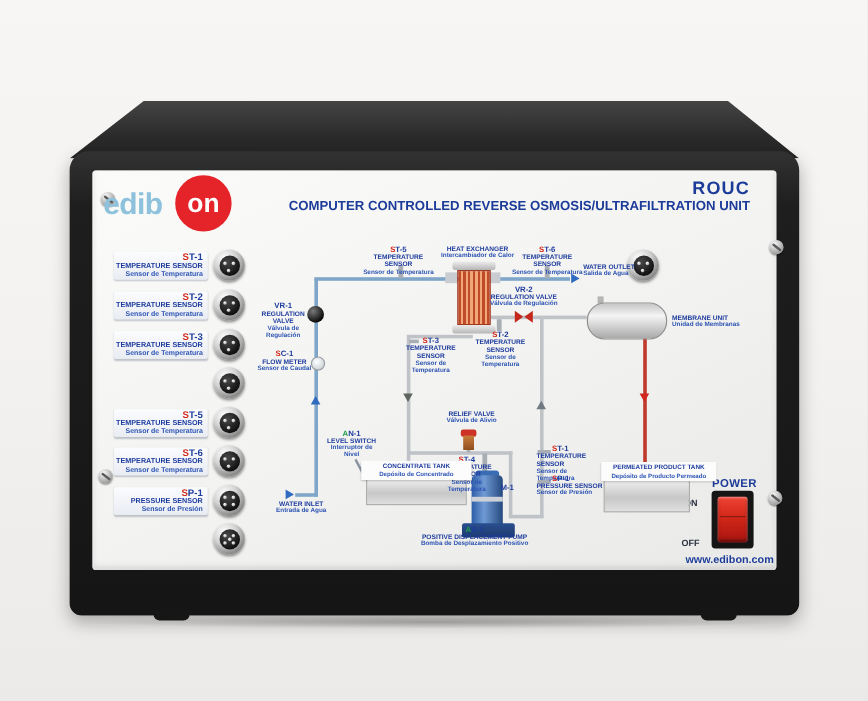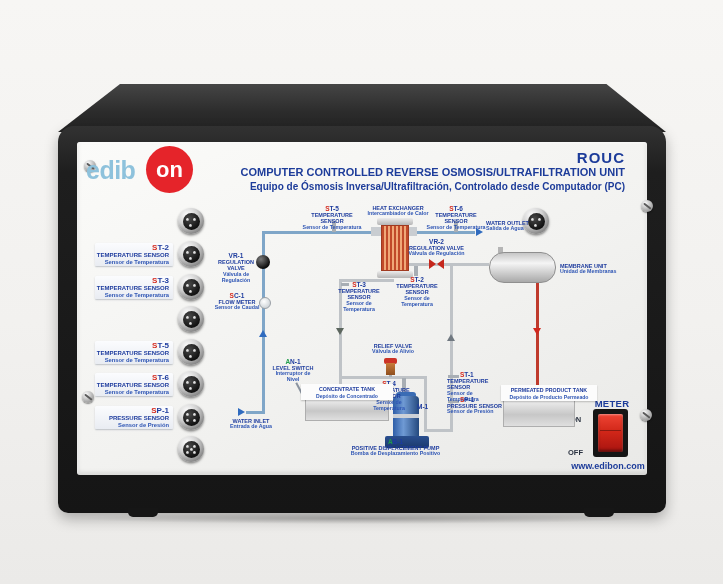--- a/index.html
+++ b/index.html
@@ -86,22 +86,26 @@
   <div class="screw" style="left:82px;top:391px;"></div>
   <div class="screw" style="left:640px;top:409px;"></div>
 
   <div class="logo-text">edib</div>
   <div class="logo-circle">
       <span>on</span>
     </div>
 
   <div class="ttl" style="top:149px;font-size:15px;letter-spacing:1px;">ROUC</div>
   <div class="ttl" style="top:166px;font-size:11px;">COMPUTER CONTROLLED REVERSE OSMOSIS/ULTRAFILTRATION UNIT</div>
-  <div class="ttl" style="top:181px;font-size:10px;">Equipo de Ósmosis Inversa/Ultrafiltración, Controlado desde Computador (PC)</div>
-
+
+  <div class="plate" style="top:210px;">
+    <div class="p-code"><span class="pfx-r">S</span><span>T-1</span></div>
+    <div class="p-name">TEMPERATURE SENSOR</div>
+    <div class="p-es">Sensor de Temperatura</div>
+  </div>
   <div class="conn" style="left:178px;top:208px;">
       <div class="conn-core">
         <div class="pin" style="left:3px;top:5px;"></div>
         <div class="pin" style="left:10px;top:5px;"></div>
         <div class="pin" style="left:6.5px;top:11px;"></div>
       </div>
     </div>
 
   <div class="plate" style="top:243px;">
     <div class="p-code"><span class="pfx-r">S</span><span>T-2</span></div>
@@ -327,21 +331,21 @@
   </div>
   <div class="tankbox" style="left:501px;top:385px;width:96px;height:16px;">
     <div class="l2">PERMEATED PRODUCT TANK</div>
     <div class="l3">Depósito de Producto Permeado</div>
   </div>
   <div class="dl" style="left:224px;top:418px;width:54px;">
     <div class="l2">WATER INLET</div>
     <div class="l3">Entrada de Agua</div>
   </div>
 
-  <div class="pw-label" style="left:583px;top:398px;width:58px;text-align:center;font-size:9.5px;letter-spacing:.3px;">METER</div>
+  <div class="pw-label" style="left:583px;top:398px;width:58px;text-align:center;font-size:9.5px;letter-spacing:.3px;">POWER</div>
   <div class="onoff" style="left:570px;top:415px;">ON</div>
   <div class="onoff" style="left:568px;top:448px;">OFF</div>
   <div class="bezel">
     <div class="rocker"></div>
   </div>
   <div class="pw-label" style="left:558px;top:461px;width:100px;text-align:center;font-size:9px;">www.edibon.com</div>
 
 </div>
 
 </body></html>

